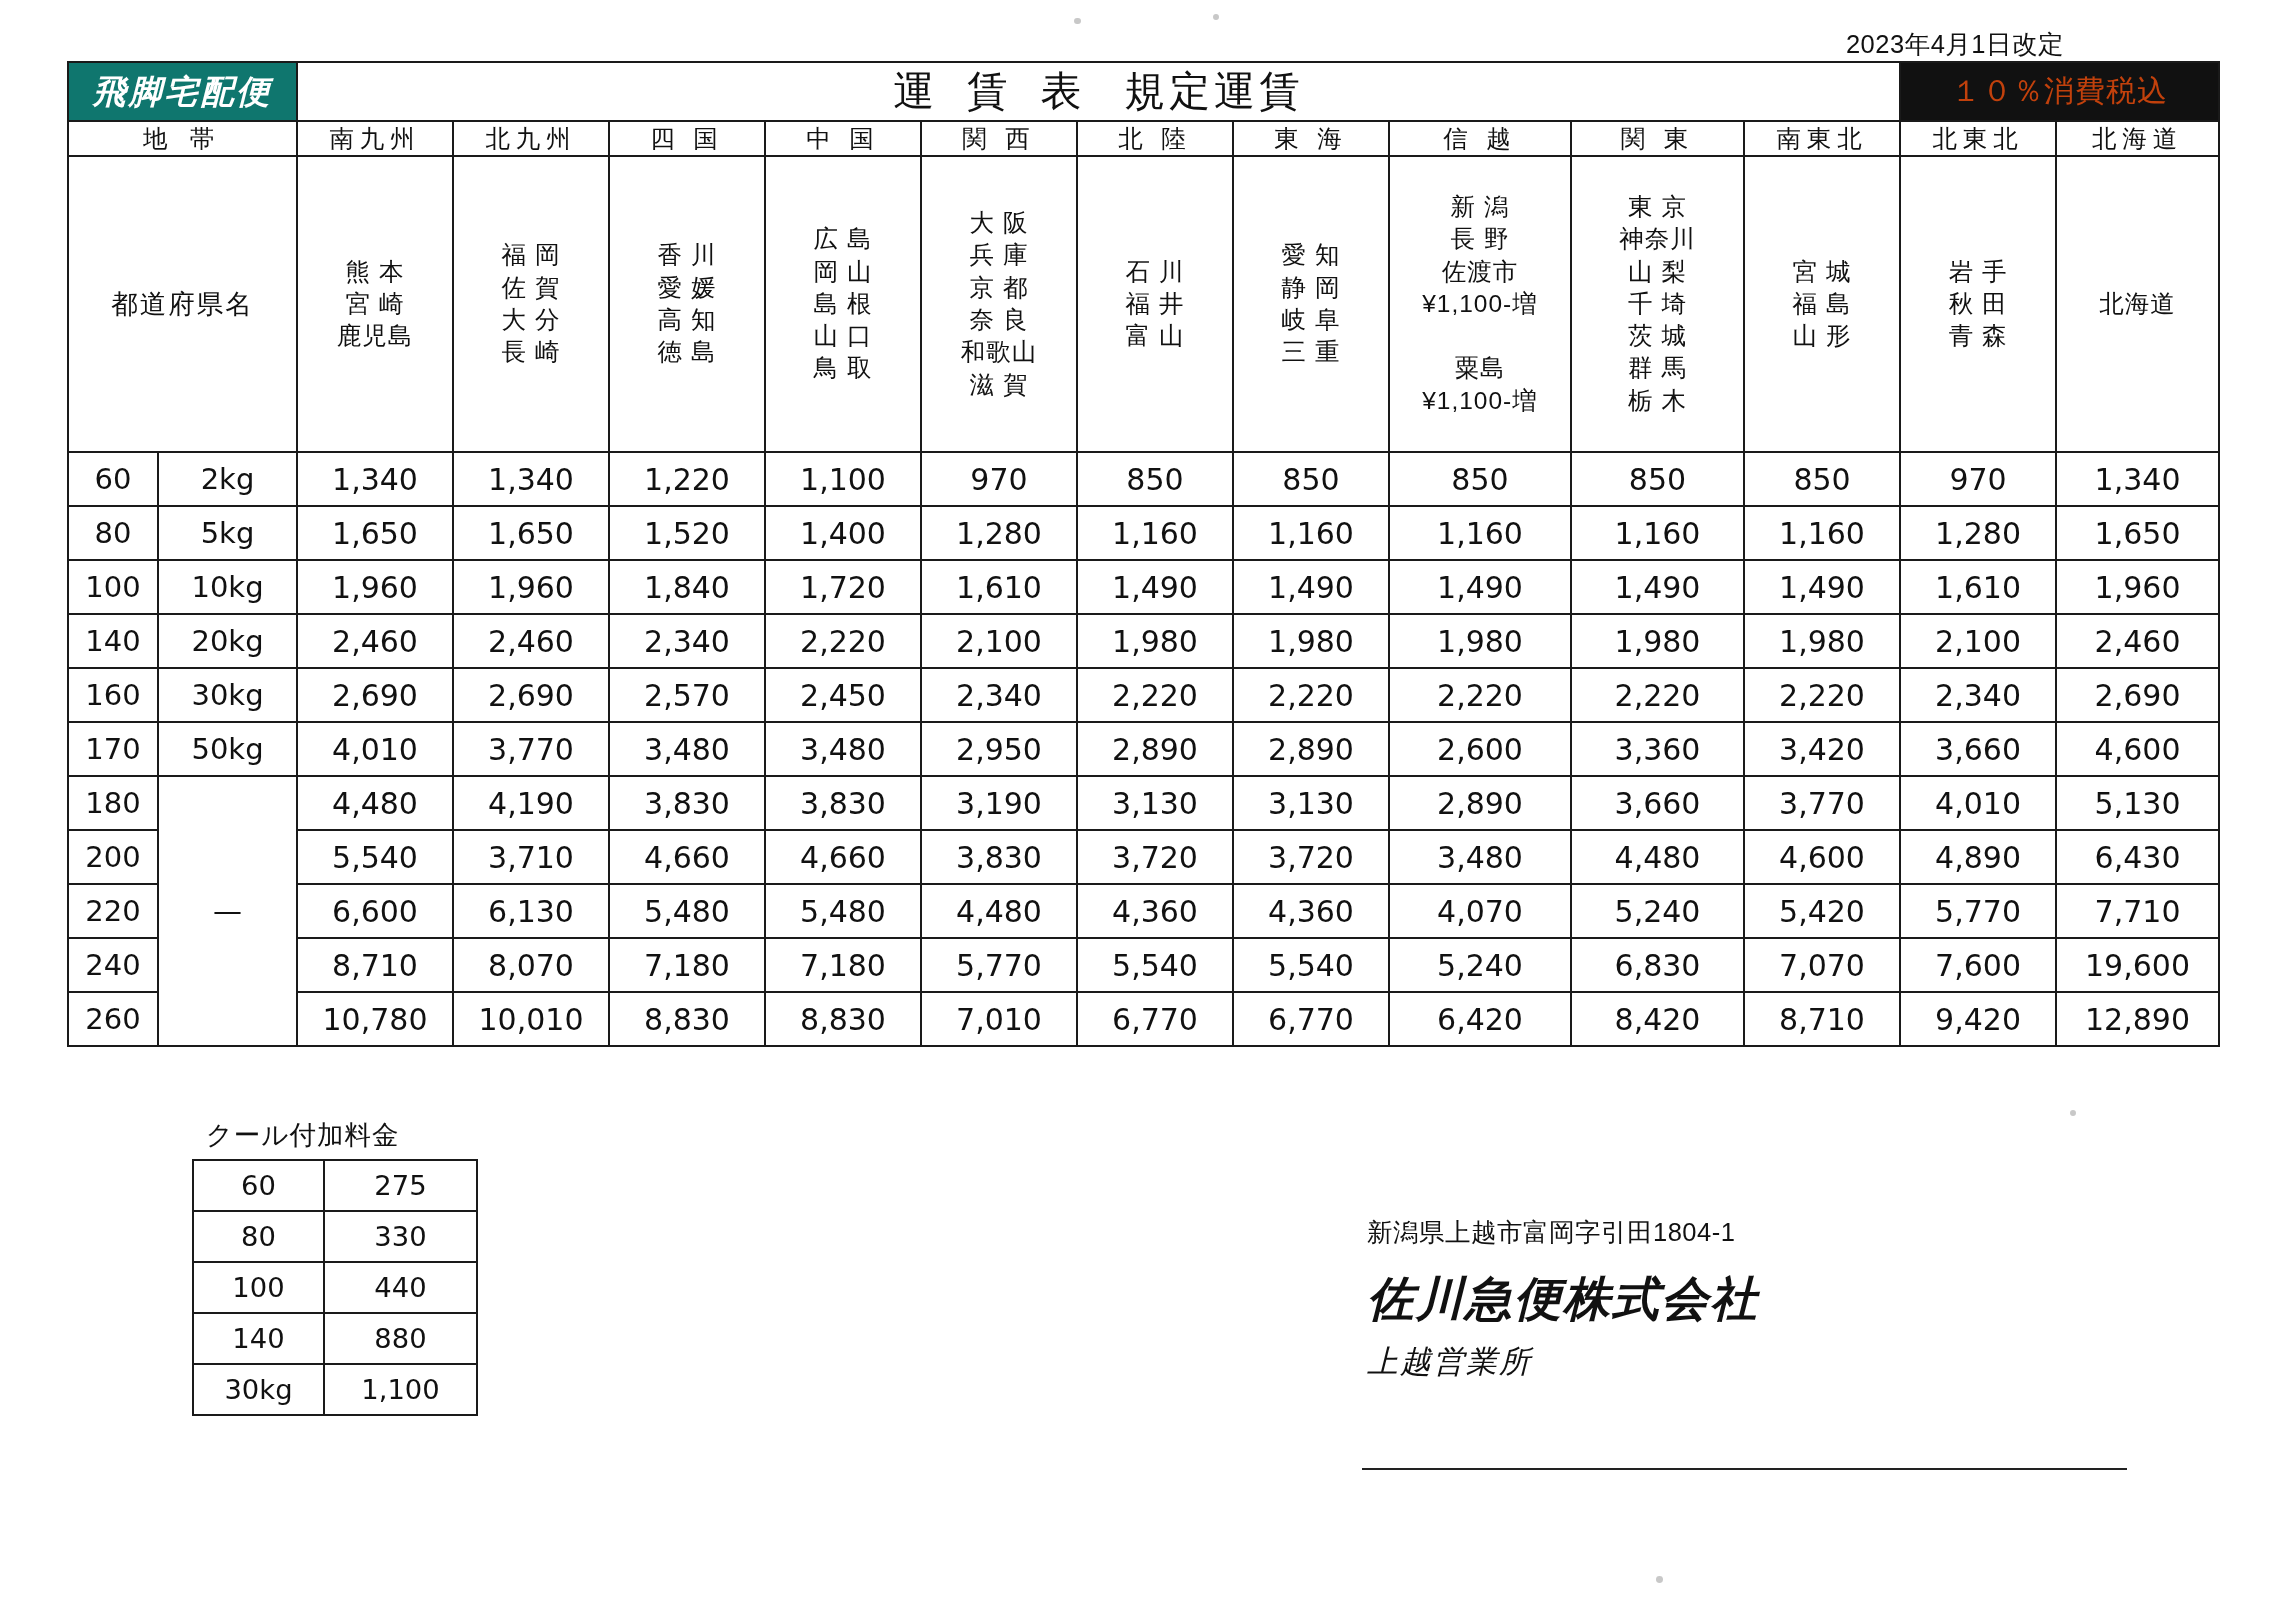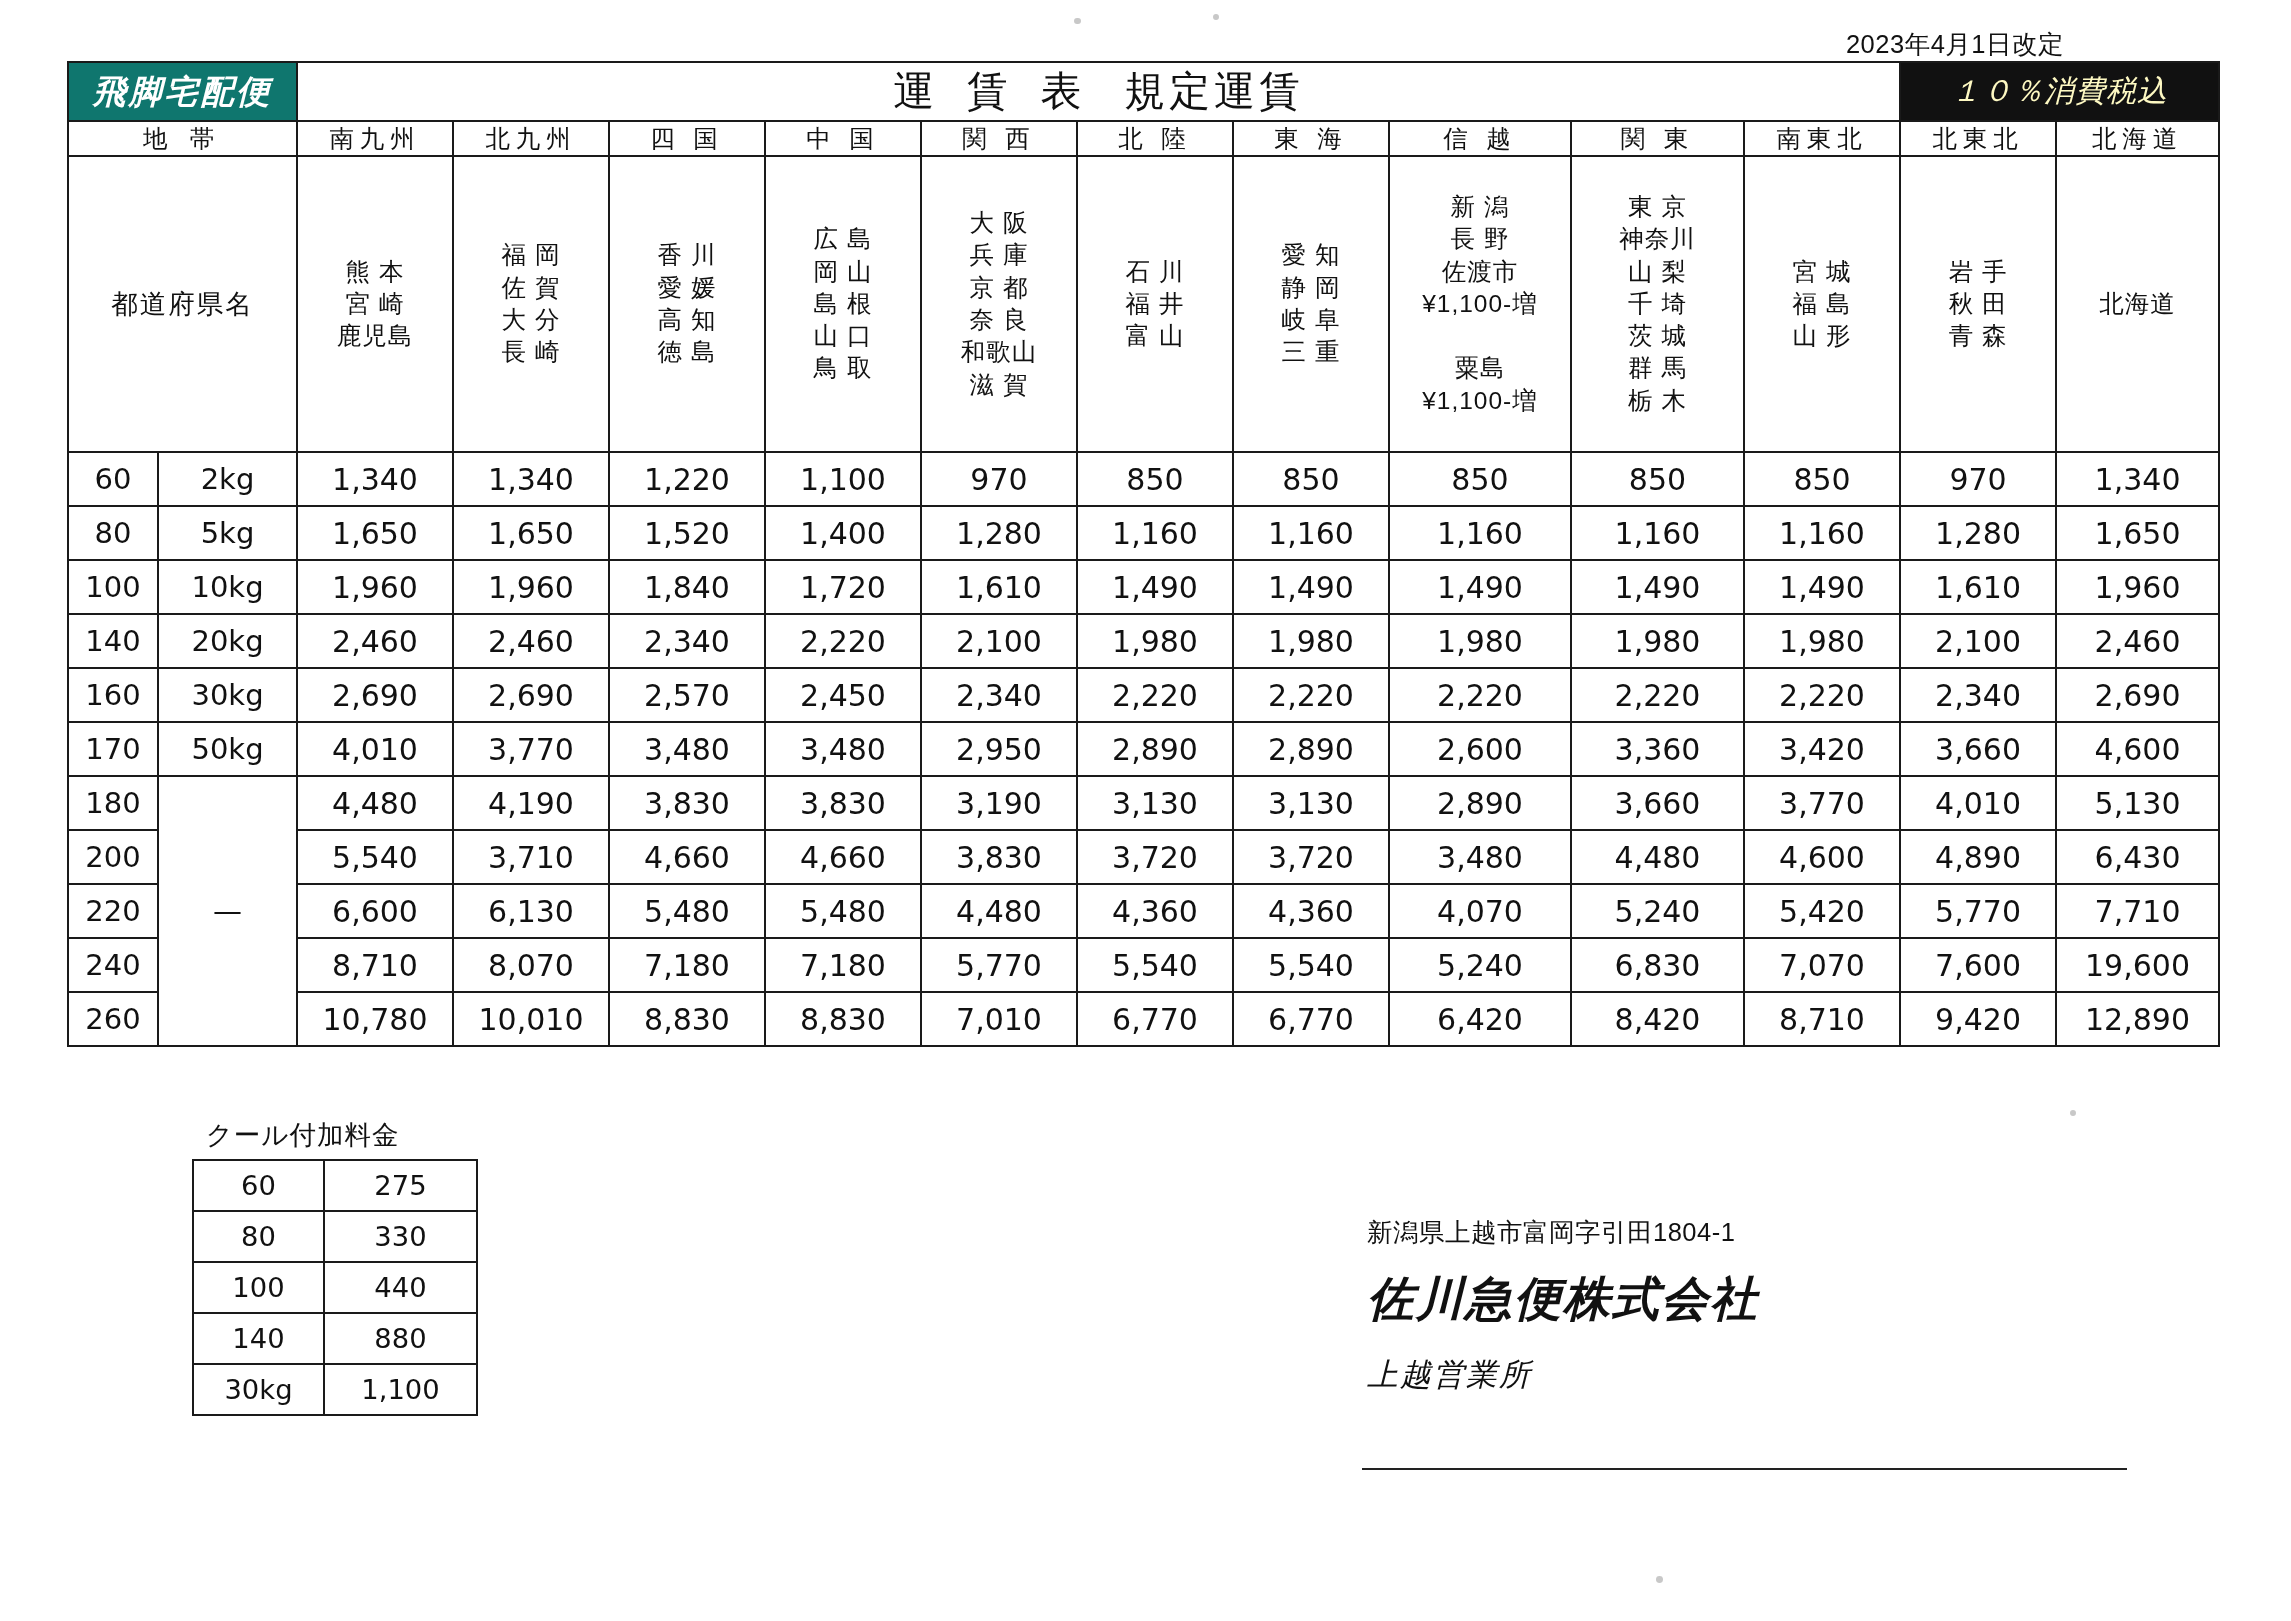--- a/index.html
+++ b/index.html
@@ -74,27 +74,26 @@
     font-size: 41px;
     font-weight: bold;
     letter-spacing: 9.8px;
     white-space: nowrap;
     font-family: "DejaVu Sans", sans-serif;
   }
   .title-cell .t2 { margin-left: 33px; letter-spacing: 3.9px; }
   .tax-cell {
     width: 294px;
     background: #111;
-    color: #fef9c3;
+    color: #c2410c;
     font-size: 30px;
     font-weight: bold;
     letter-spacing: 1px;
     white-space: nowrap;
     font-family: "DejaVu Sans", sans-serif;
-    font-style: italic;
   }
 
   
   .zonehead td {
     height: 33px;
     font-size: 24.5px;
     letter-spacing: 5.9px;
   }
   .zonehead .zonelabel {
     letter-spacing: 7.8px;
@@ -187,21 +186,21 @@
     font-style: italic;
     letter-spacing: 2px;
     margin-top: 17.6px;
     font-family: "DejaVu Sans", sans-serif;
     white-space: nowrap;
   }
   .company .branch {
     font-size: 31px;
     font-style: italic;
     letter-spacing: 2px;
-    margin-top: 23px;
+    margin-top: 10px;
     white-space: nowrap;
   }
   .rule {
     position: absolute;
     left: 1362px;
     top: 1468px;
     width: 765px;
     height: 0;
     border-top: 2.9px solid #222;
   }

